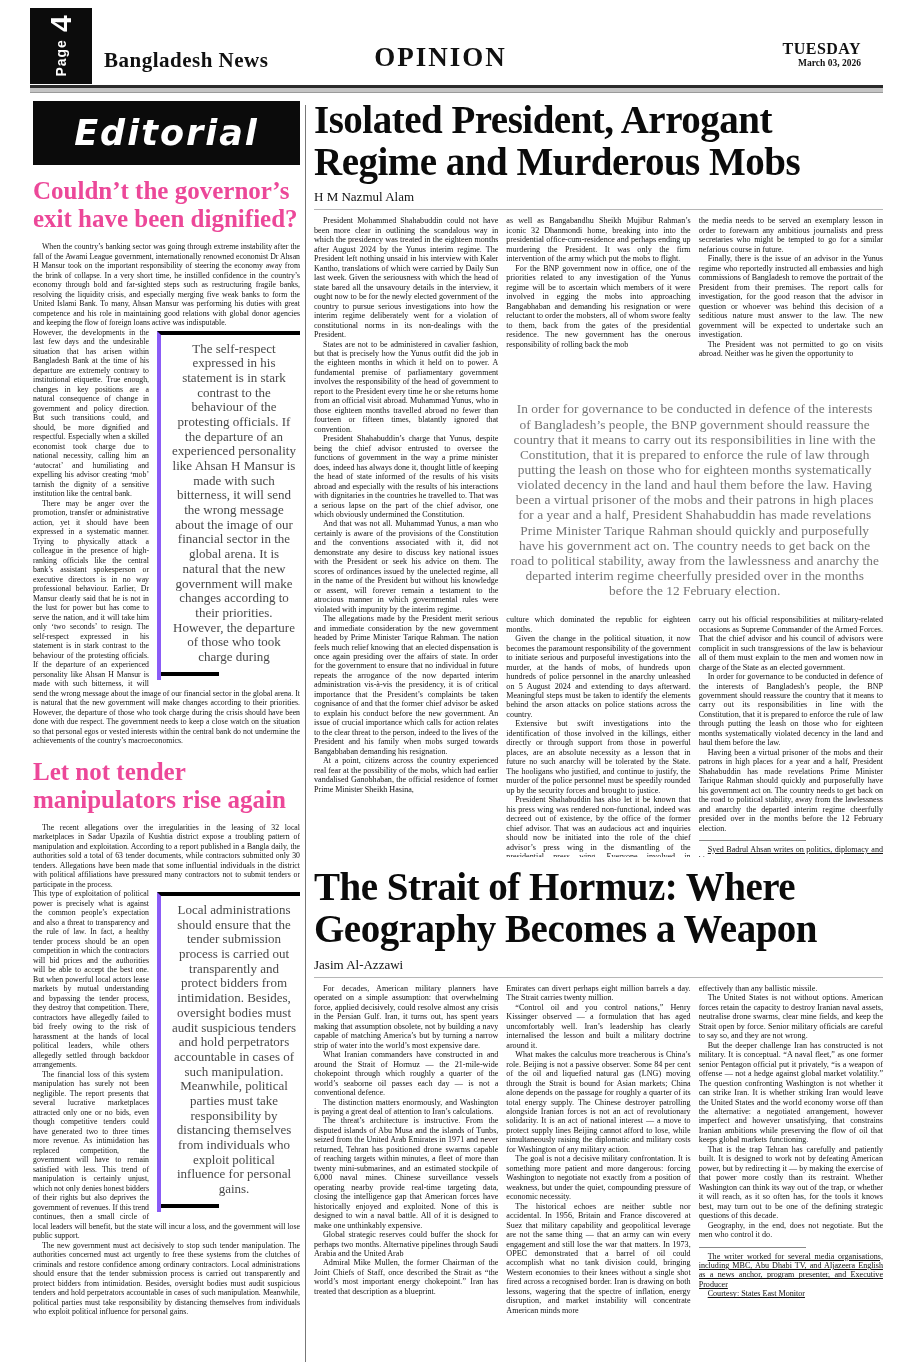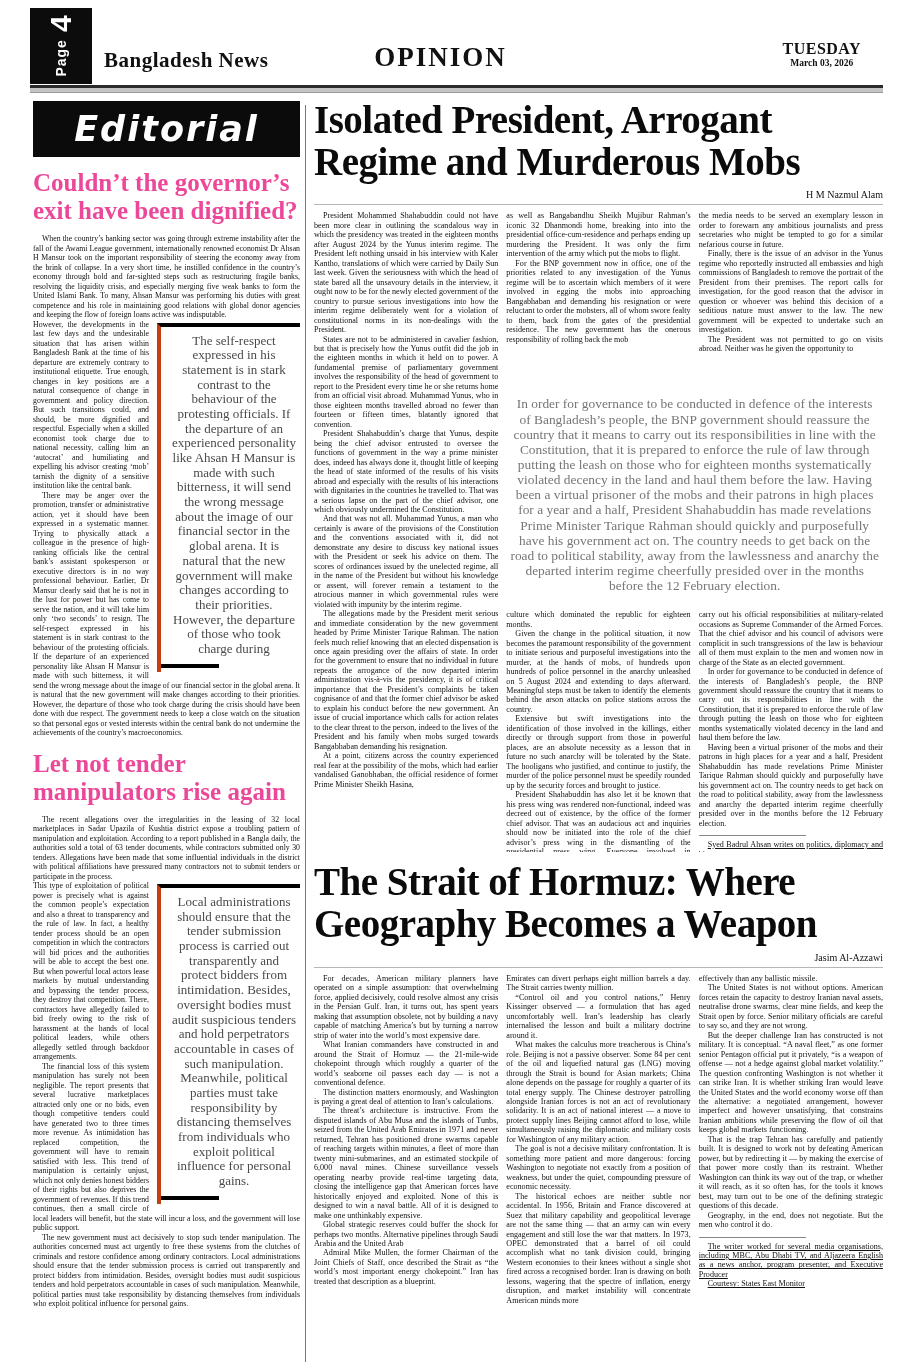--- a/index.html
+++ b/index.html
@@ -11,43 +11,43 @@
             display:flex;align-items:center;justify-content:center;}
   .page-tab-inner{transform:rotate(-90deg);display:flex;align-items:center;gap:7px;color:#fff;
             font-family:"Liberation Sans",sans-serif;white-space:nowrap;}
   .page-tab-word{font-size:14px;font-weight:bold;letter-spacing:1px;}
   .page-tab-num{font-size:30px;font-weight:bold;line-height:1;}
   .masthead{position:absolute;left:104px;top:48px;font-size:21px;font-weight:bold;letter-spacing:.5px;}
   .section-title{position:absolute;left:0;right:16px;top:42px;text-align:center;font-size:27px;
             font-weight:bold;letter-spacing:2px;font-family:Liberation Serif, serif;}
   .dateblock{position:absolute;right:36px;top:40px;text-align:center;line-height:1.15;}
   .dateblock .day{font-size:16px;font-weight:bold;letter-spacing:.5px;}
-  .dateblock .date{font-size:9.5px;font-weight:bold;}
+  .dateblock .date{font-size:9.5px;font-weight:bold;text-align:right;}
   .rule-band{position:absolute;left:30px;right:14px;top:85px;height:4px;background:#c4c4c4;
             border-top:3px solid #2b2b2b;border-bottom:1px solid #9a9a9a;}
   
   .content{position:absolute;top:99px;left:33px;right:14px;bottom:0;display:flex;}
   .left-col{width:267px;flex:0 0 267px;overflow:hidden;}
   .v-rule{width:1px;background:#777;margin:6px 6px 4px 5px;}
   .main-col{flex:1;overflow:hidden;padding-left:2px;}
   
-  .ed-banner{background:#0b0b0b;height:56px;display:flex;align-items:center;justify-content:center;margin-top:2px;}
+  .ed-banner{background:#0b0b0b;height:64px;display:flex;align-items:center;justify-content:center;margin-top:2px;}
   .ed-banner span{color:#fff;font-family:"DejaVu Sans",sans-serif;font-style:italic;font-weight:bold;
             font-size:35px;letter-spacing:2px;}
   .ed-headline{font-size:25px;line-height:1.12;font-weight:bold;margin:12px 0 9px 0;color:#ec4899;}
   .ed-body{font-size:7.8px;line-height:1.22;}
   .para{margin:0;text-indent:9px;text-align:justify;}
   .cont > .para:first-child{text-indent:0;}
   .ed-quote{float:right;width:128px;margin:3px 0 5px 8px;padding:7px 2px 4px 9px;
-            border-left:4px solid #c2410c;border-top:4px solid #000;}
+            border-left:4px solid #8b5cf6;border-top:4px solid #000;}
   .ed-quote:after{content:"";display:block;width:45%;border-bottom:4px solid #000;margin:7px 0 0 -9px;}
   .ed-quote span{display:block;color:#4a4a4a;font-size:13px;line-height:1.13;text-align:center;}
   
   .big-headline{font-size:39px;line-height:1.07;font-weight:bold;margin:0;color:#0b0b0b;letter-spacing:-.5px;}
-  .byline{text-align:right;font-size:10px;margin:7px 0 4px 0;}
+  .byline{text-align:left;font-size:13px;margin:7px 0 4px 0;}
   .byline-rule{border-top:1px solid #b5b5b5;margin:0 0 6px 0;}
   .grid-3{display:grid;grid-template-columns:1fr 1fr 1fr;column-gap:13px;font-size:8.1px;line-height:1.17;gap:8px;}
   .grid-main{grid-template-rows:172px auto 1fr;height:641px;overflow:hidden;}
   .gm-col1{grid-column:1;grid-row:1/4;overflow:hidden;}
   .gm-c2top{grid-column:2;grid-row:1;overflow:hidden;}
   .gm-c3top{grid-column:3;grid-row:1;overflow:hidden;}
   .center-quote{grid-column:2/4;grid-row:2;color:#767676;font-size:13.4px;line-height:1.13;
             text-align:center;padding:5px 4px 9px 4px;}
   .gm-c2bot{grid-column:2;grid-row:3;overflow:hidden;}
   .gm-c3bot{grid-column:3;grid-row:3;overflow:hidden;}

